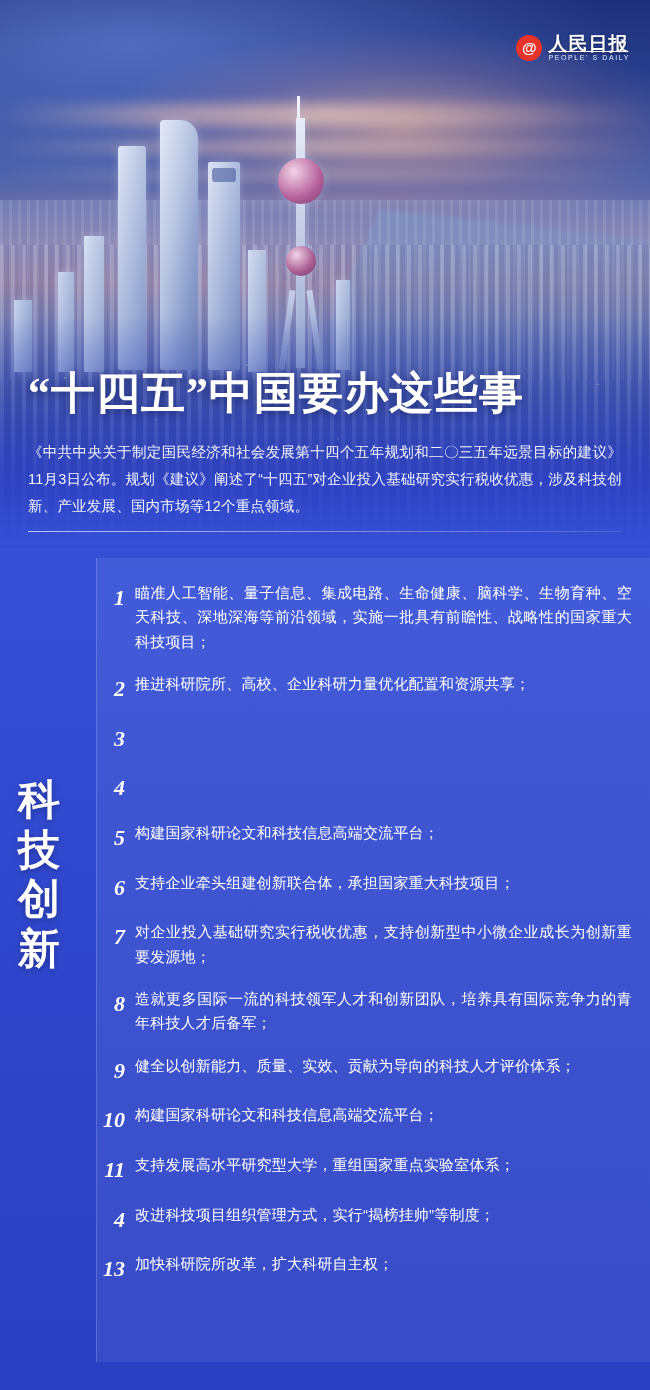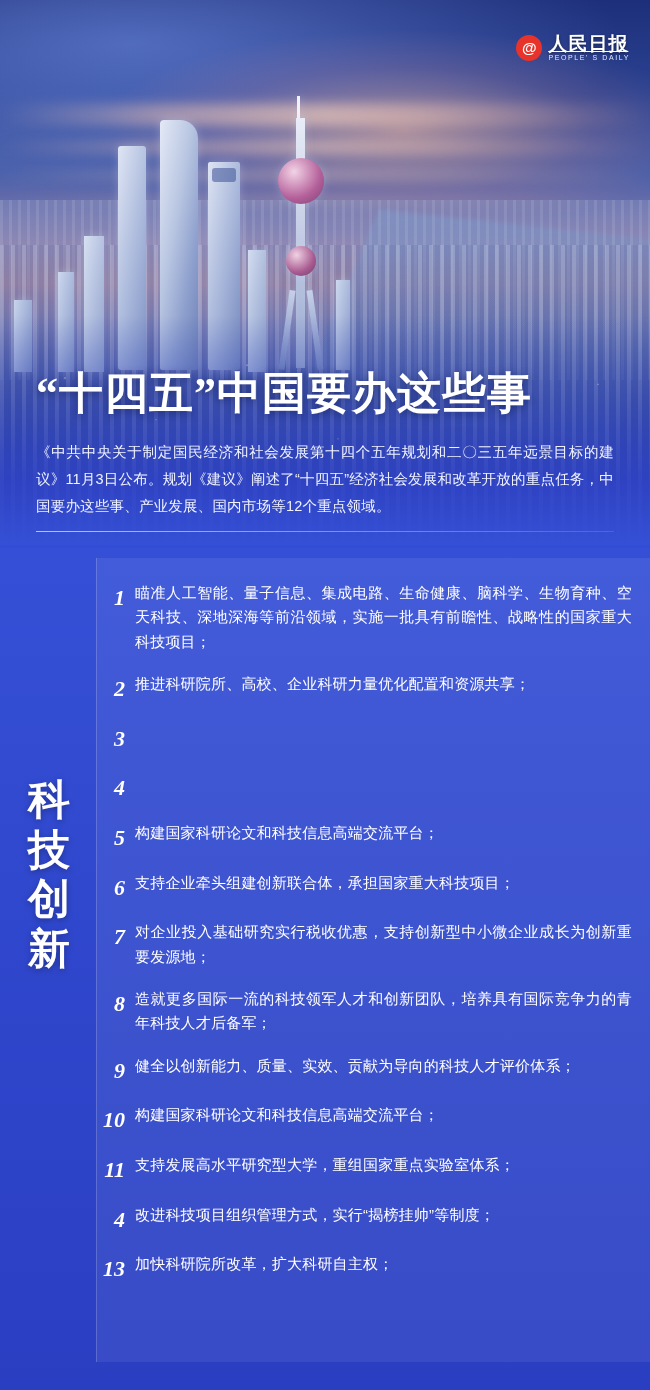--- a/index.html
+++ b/index.html
@@ -139,21 +139,21 @@
     color: #e3e9ff;
     font-size: 7px;
     letter-spacing: 1.6px;
   }
 
   
   .titleblock {
     position: absolute;
     left: 0; right: 0; top: 364px;
     z-index: 4;
-    padding: 0 36px;
+    padding: 0 28px;
   }
   .main-title {
     font-family: "Liberation Serif", serif;
     font-size: 44px;
     font-weight: bold;
     color: #ffffff;
     letter-spacing: 1px;
     text-shadow: 0 2px 8px rgba(10,20,70,.55);
     white-space: nowrap;
   }
@@ -179,21 +179,20 @@
   }
   .sidecat {
     position: absolute;
     left: 18px; top: 228px;
     width: 62px;
     font-family: "Liberation Serif", serif;
     font-size: 42px;
     font-weight: bold;
     line-height: 1.18;
     color: #ffffff;
-    text-align: center;
     letter-spacing: 0;
     text-shadow: 0 2px 6px rgba(0,0,0,.3);
   }
   .list-panel {
     position: absolute;
     left: 96px; right: 0; top: 10px; bottom: 28px;
     background: rgba(255,255,255,0.07);
     border-left: 1px solid rgba(255,255,255,0.18);
     padding: 14px 18px 18px 0;
   }
@@ -262,21 +261,21 @@
   <div class="logo">
     <div class="logo-mark">@</div>
     <div class="logo-texts">
       <div class="logo-cn">人民日报</div>
       <div class="logo-en">PEOPLE' S DAILY</div>
     </div>
   </div>
 
   <div class="titleblock">
     <div class="main-title">“十四五”中国要办这些事</div>
-    <div class="subtitle">《中共中央关于制定国民经济和社会发展第十四个五年规划和二〇三五年远景目标的建议》11月3日公布。规划《建议》阐述了“十四五”经济社会发展和改革开放的重点任务，中国要办这些事、产业发展、国内市场等12个重点领域。</div>
+    <div class="subtitle">《中共中央关于制定国民经济和社会发展第十四个五年规划和二〇三五年远景目标的建议》11月3日公布。规划《建议》阐述了“十四五”对企业投入基础研究实行税收优惠，涉及科技创新、产业发展、国内市场等12个重点领域。</div>
     <div class="divider"></div>
   </div>
 
   <div class="body-area">
     <div class="sidecat">科技创新</div>
     <div class="list-panel">
         <div class="item">
           <div class="num">1</div>
           <div class="txt">瞄准人工智能、量子信息、集成电路、生命健康、脑科学、生物育种、空天科技、深地深海等前沿领域，实施一批具有前瞻性、战略性的国家重大科技项目；</div>
         </div>

